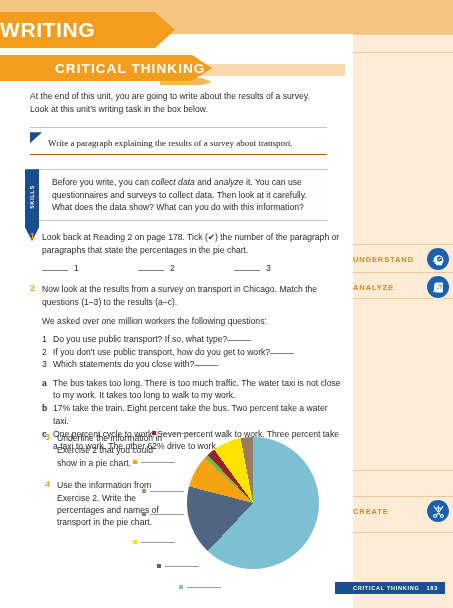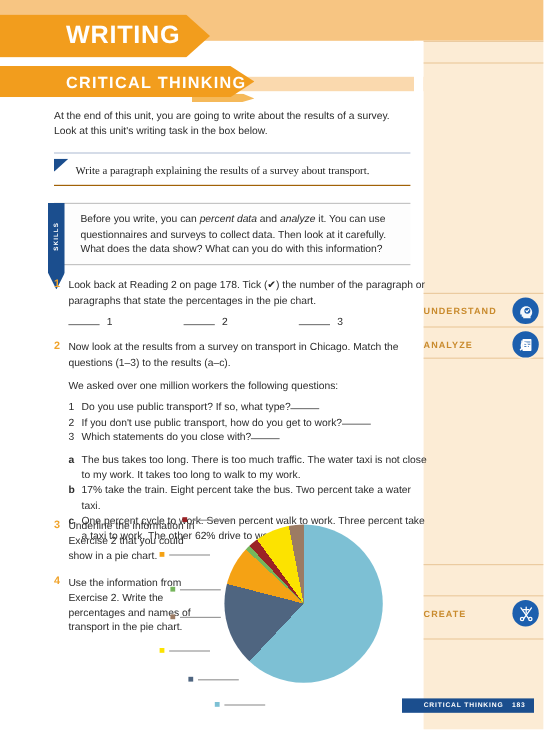--- a/index.html
+++ b/index.html
@@ -54,41 +54,40 @@
 
   
   .banner-writing{
     position:absolute;left:0;top:12px;height:36px;width:175px;
     background:#F29D1D;
     clip-path:polygon(0 0, 155px 0, 175px 18px, 155px 36px, 0 36px);
     display:flex;align-items:center;
   }
   .banner-writing .txt{
     color:#ffffff;font-size:21px;font-weight:700;letter-spacing:.6px;
-    margin-left:55px;
   }
   .banner-ct{
     position:absolute;left:0;top:55px;height:26px;width:212px;
     background:#F29D1D;
     clip-path:polygon(0 0, 192px 0, 212px 13px, 192px 26px, 0 26px);
     display:flex;align-items:center;
   }
   .banner-ct-shadow{
     position:absolute;left:160px;top:78px;height:7px;width:52px;
     background:#F5B95A;
     clip-path:polygon(0 0, 42px 0, 52px 4px, 42px 7px, 0 7px);
   }
   .banner-ct .txt{
     color:#ffffff;font-size:13.5px;font-weight:600;letter-spacing:1.1px;
     margin-left:55px;
   }
 
   
   .content{
-    position:absolute;left:45px;top:90px;width:300px;
+    position:absolute;left:30px;top:90px;width:300px;
   }
   .intro{
     font-size:8.6px;line-height:12.6px;color:#2B2B2B;
     width:296px;
   }
 
   
   .task{
     position:relative;margin-top:12px;width:297px;
     border-top:1px solid #B9C6DA;border-bottom:1px solid #a16207;
@@ -245,21 +244,21 @@
 
     <div class="task">
       <span class="task-tri"></span>
       <span class="task-txt">Write a paragraph explaining the results of a survey about transport.</span>
     </div>
 
     <div class="skills">
       <div class="skills-tab">
         <span>SKILLS</span>
       </div>
-      <div class="skills-body"><span>Before you write, you can </span><i>percent data</i><span> and </span><i>analyze</i><span> it. You can use questionnaires and surveys to collect data. Then look at it carefully. What does the data show? What can you do with this information?</span></div>
+      <div class="skills-body"><span>Before you write, you can </span><i>collect data</i><span> and </span><i>analyze</i><span> it. You can use questionnaires and surveys to collect data. Then look at it carefully. What does the data show? What can you do with this information?</span></div>
     </div>
 
     <div class="ex">
       <span class="ex-num">1</span>
       <div class="ex-txt">Look back at Reading 2 on page 178. Tick (✔) the number of the paragraph or paragraphs that state the percentages in the pie chart.</div>
       <div class="blanks">
         <span class="blank-cell">
             <span class="rule"></span>
             <span>1</span>
           </span>

